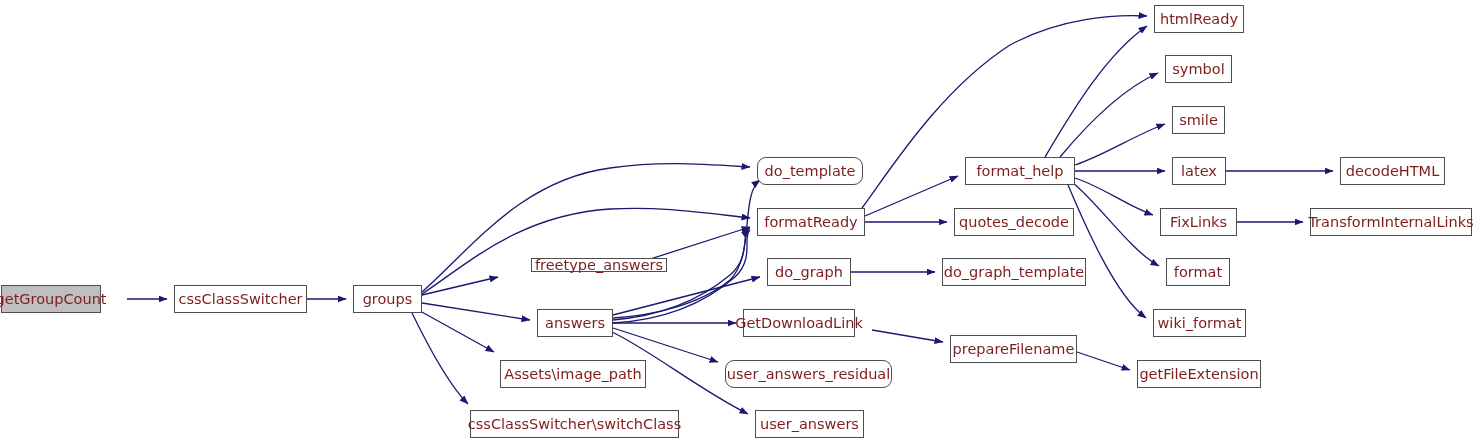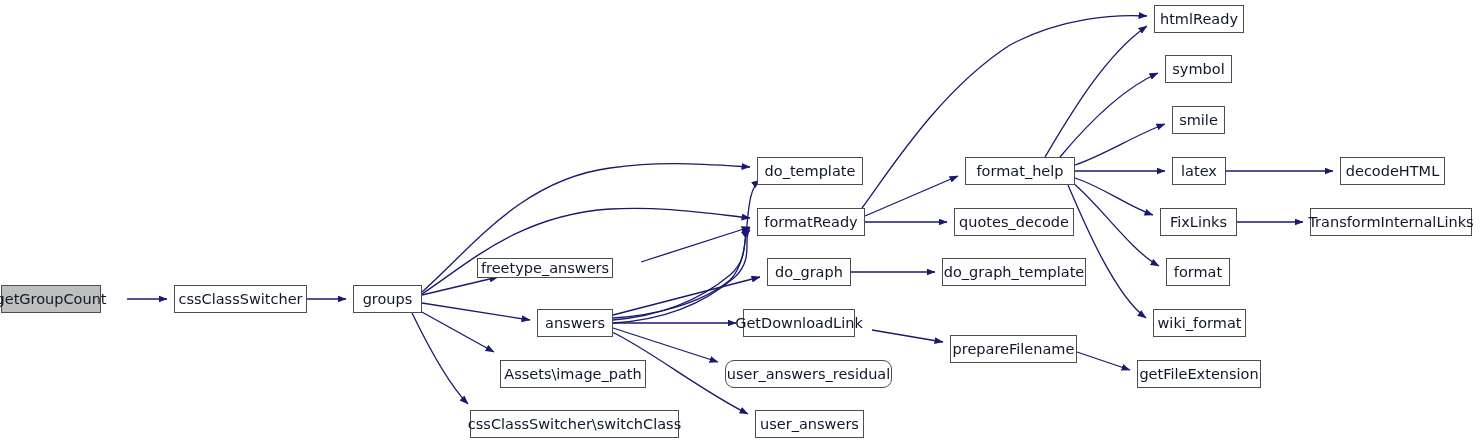--- a/index.html
+++ b/index.html
@@ -20,21 +20,21 @@
     left: 0;
     top: 0;
     width: 1480px;
     height: 443px;
   }
   .node {
     position: absolute;
     box-sizing: border-box;
     border: 1px solid #4d4d4d;
     background: #ffffff;
-    color: #0f172a;
+    color: #7f1d1d;
     font-size: 14.5px;
     line-height: 1;
     display: flex;
     align-items: center;
     justify-content: center;
     white-space: nowrap;
     z-index: 5;
   }
   .node.highlight {
     background: #bfbfbf;
@@ -91,33 +91,33 @@
   <div id="nodes-group">
       <div class="node highlight" style="left: 1px; top: 285px; width: 100px; height: 28px;">
         <span class="node-label">getGroupCount</span>
       </div>
       <div class="node" style="left: 174px; top: 285px; width: 133px; height: 28px;">
         <span class="node-label">cssClassSwitcher</span>
       </div>
       <div class="node" style="left: 353px; top: 285px; width: 69px; height: 28px;">
         <span class="node-label">groups</span>
       </div>
-      <div class="node" style="left: 477px; top: 258px; width: 136px; height: 20px;">
+      <div class="node" style="left: 531px; top: 258px; width: 136px; height: 14px;">
         <span class="node-label">freetype_answers</span>
       </div>
       <div class="node" style="left: 537px; top: 309px; width: 76px; height: 28px;">
         <span class="node-label">answers</span>
       </div>
       <div class="node" style="left: 500px; top: 360px; width: 146px; height: 28px;">
         <span class="node-label">Assets\image_path</span>
       </div>
       <div class="node" style="left: 470px; top: 410px; width: 209px; height: 28px;">
         <span class="node-label">cssClassSwitcher\switchClass</span>
       </div>
-      <div class="node" style="left: 757px; top: 157px; width: 106px; height: 28px;">
+      <div class="node" style="left: 757px; top: 157px; width: 106px; height: 28px; border-radius: 9px;">
         <span class="node-label">do_template</span>
       </div>
       <div class="node" style="left: 757px; top: 208px; width: 108px; height: 28px;">
         <span class="node-label">formatReady</span>
       </div>
       <div class="node" style="left: 767px; top: 258px; width: 84px; height: 28px;">
         <span class="node-label">do_graph</span>
       </div>
       <div class="node" style="left: 743px; top: 309px; width: 112px; height: 28px;">
         <span class="node-label">GetDownloadLink</span>

